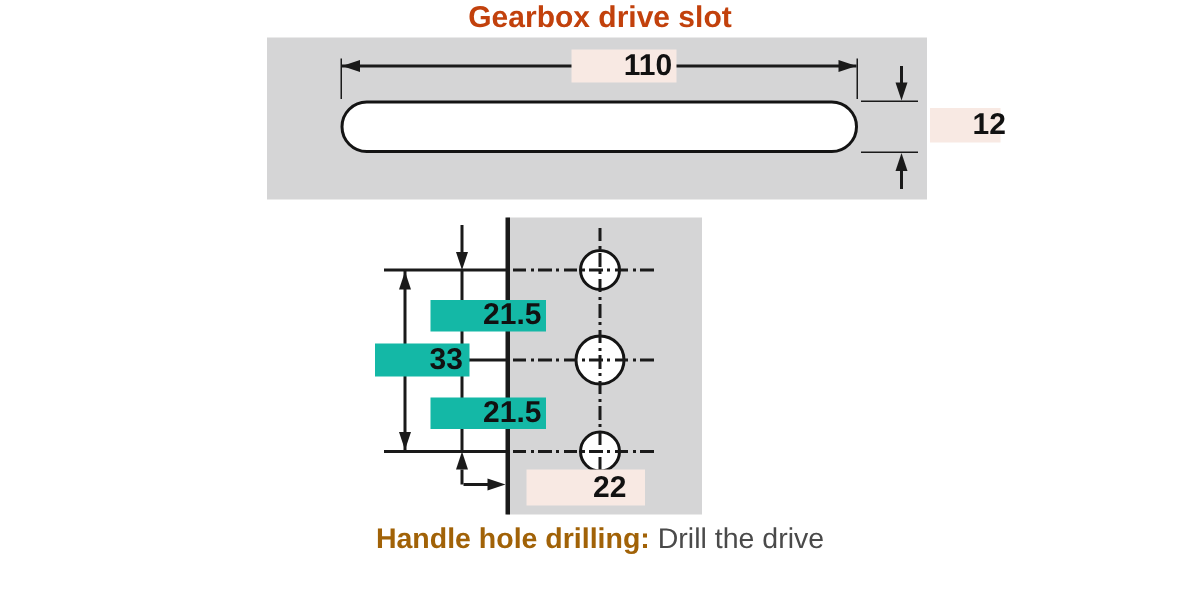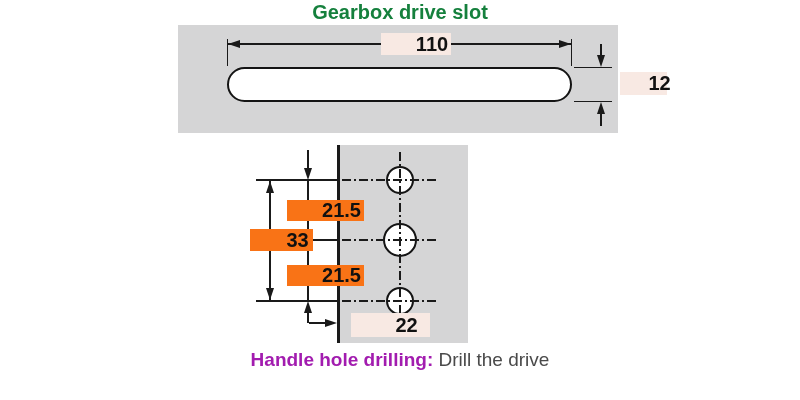--- a/index.html
+++ b/index.html
@@ -19,40 +19,40 @@
   .arr{position:absolute;width:0;height:0;}
   .arr-left{border-top:4px solid transparent;border-bottom:4px solid transparent;border-right:12px solid #1a1a1a;}
   .arr-right{border-top:4px solid transparent;border-bottom:4px solid transparent;border-left:12px solid #1a1a1a;}
   .arr-up{border-left:4px solid transparent;border-right:4px solid transparent;border-bottom:12px solid #1a1a1a;}
   .arr-down{border-left:4px solid transparent;border-right:4px solid transparent;border-top:12px solid #1a1a1a;}
   .dimlabel{
     position:absolute;display:flex;align-items:center;justify-content:center;
     font-weight:bold;font-size:20px;color:#111;z-index:6;letter-spacing:0;padding-left:32px;
   }
   .pink{background:#f8e9e3;}
-  .whitebg{background:#f97316;}
+  .whitebg{background:#14b8a6;}
   .title{
     position:absolute;top:1px;left:0;width:800px;text-align:center;
-    font-size:20px;font-weight:bold;color:#15803d;z-index:5;
+    font-size:20px;font-weight:bold;color:#c2410c;z-index:5;
   }
   .slot{
     position:absolute;left:227px;top:67px;width:345px;height:35px;
     background:#fff;border:2.5px solid #141414;border-radius:18px;
     box-sizing:border-box;z-index:2;
   }
   .hole{
     position:absolute;background:#fff;border:2.5px solid #141414;
     border-radius:50%;box-sizing:border-box;z-index:2;
   }
   .lz{z-index:3;}
   .caption{
     position:absolute;top:349px;left:0;width:800px;text-align:center;
     font-size:19px;line-height:22.5px;color:#4a4a4a;z-index:5;
   }
-  .caption b{color:#a21caf;}
+  .caption b{color:#a16207;}
 </style>
 </head>
 <body>
 
 <div id="canvas">
 
   <div class="title">Gearbox drive slot</div>
 
   <div class="abs gray" style="left:178px;top:25px;width:440px;height:108px;"></div>
 

